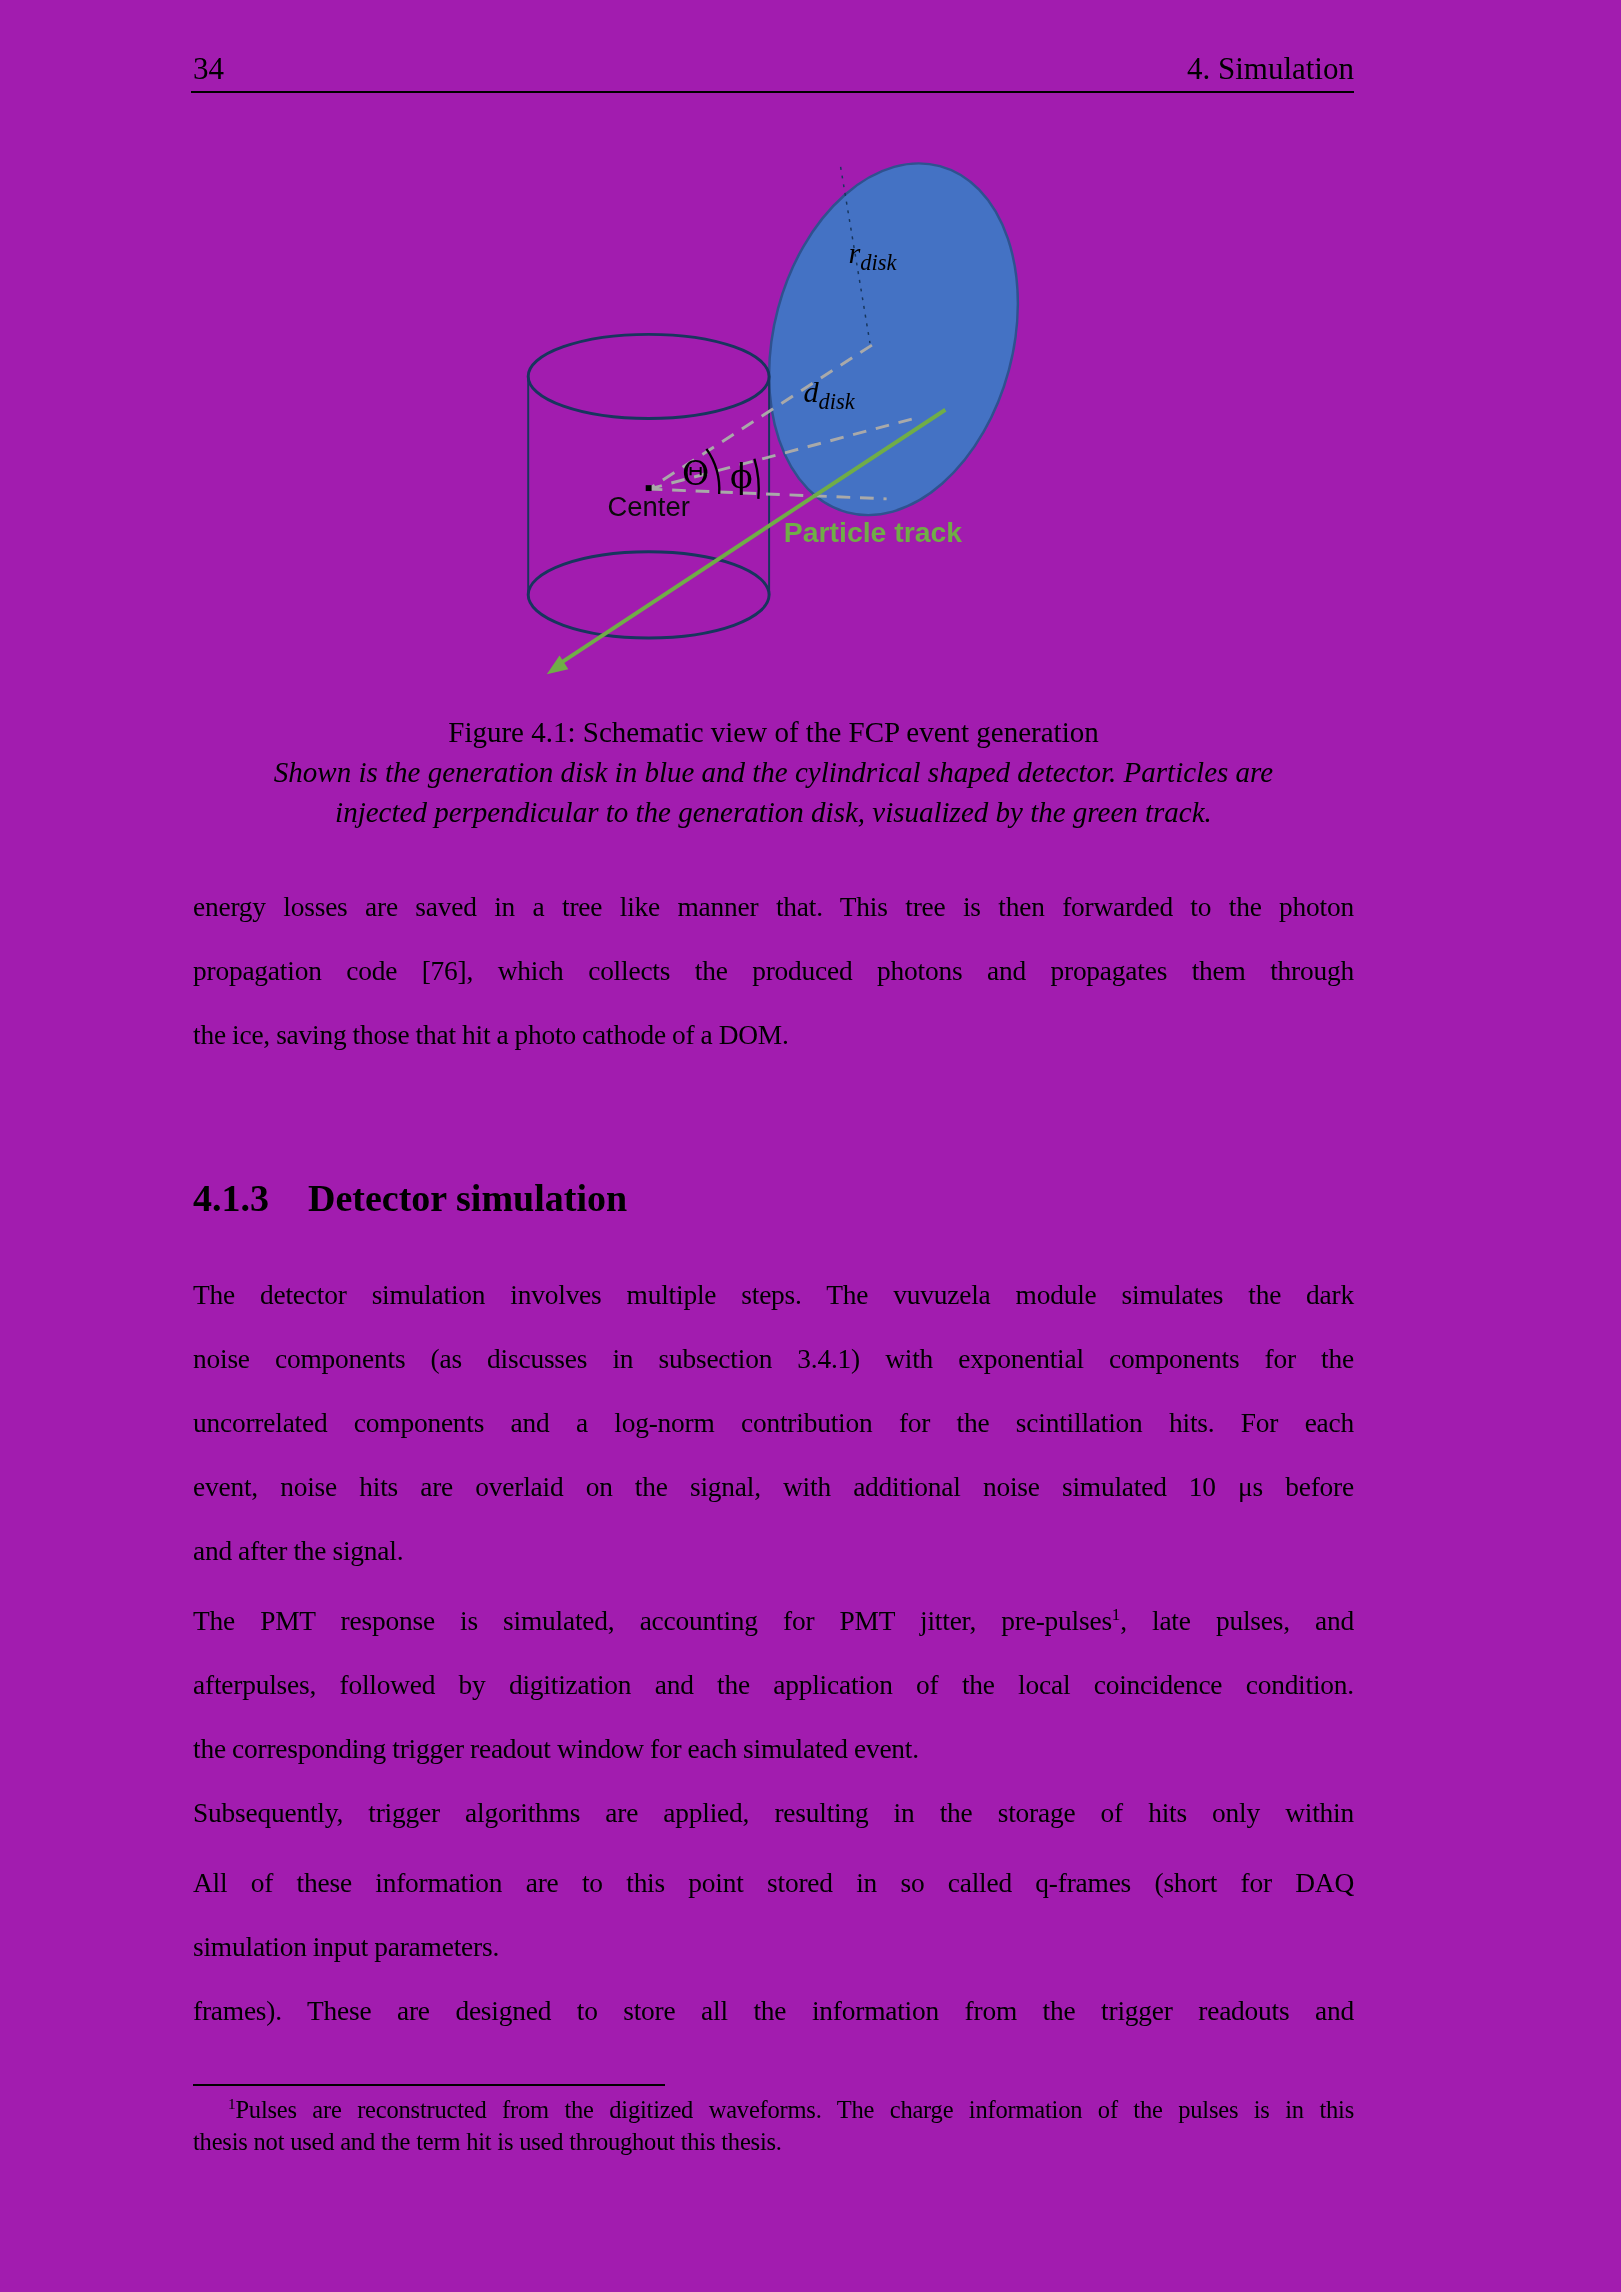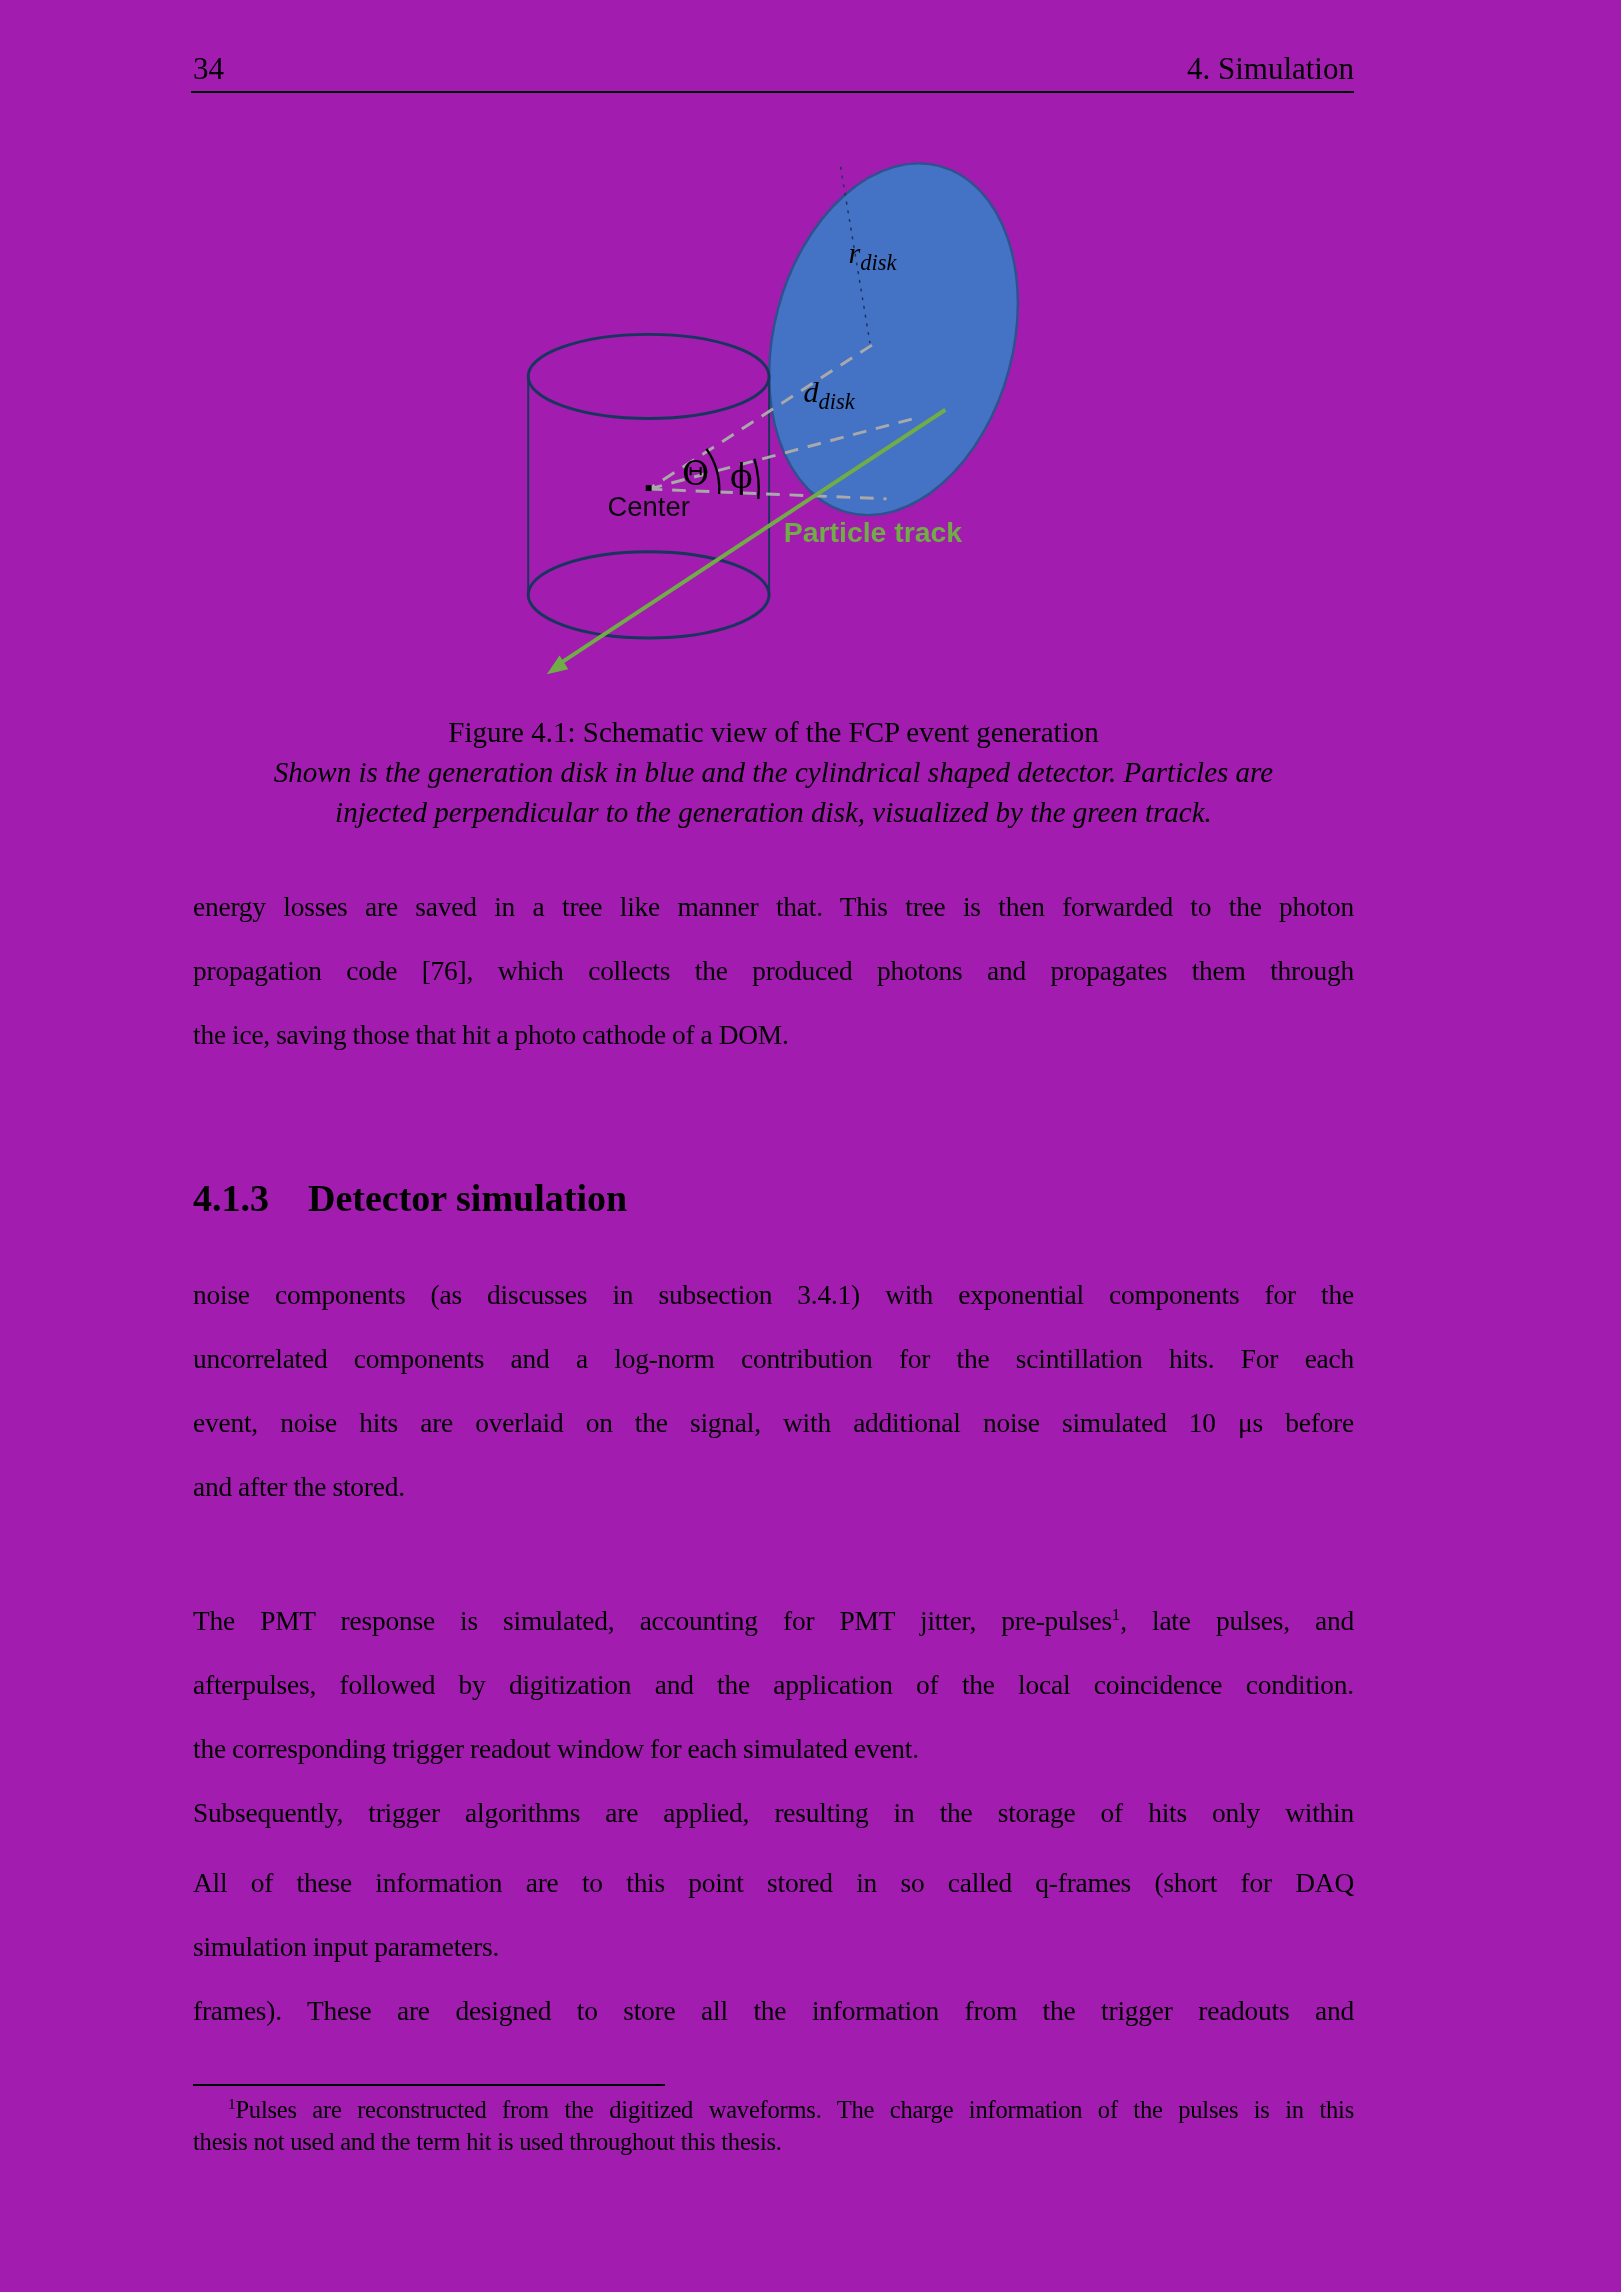--- a/index.html
+++ b/index.html
@@ -94,24 +94,25 @@
       <div class="jline">propagation code [76], which collects the produced photons and propagates them through</div>
       <div class="jline jlast">the ice, saving those that hit a photo cathode of a DOM.</div>
     </div>
 
   <div class="heading">
     <span>4.1.3</span>
     <span>Detector simulation</span>
   </div>
 
   <div class="para" style="top:1263px">
+      <div class="jline">The detector simulation involves multiple steps. The vuvuzela module simulates the dark</div>
       <div class="jline">noise components (as discusses in subsection 3.4.1) with exponential components for the</div>
       <div class="jline">uncorrelated components and a log-norm contribution for the scintillation hits. For each</div>
       <div class="jline">event, noise hits are overlaid on the signal, with additional noise simulated 10 μs before</div>
-      <div class="jline jlast">and after the stored.</div>
+      <div class="jline jlast">and after the signal.</div>
     </div>
 
   <div class="para" style="top:1589px">
       <div class="jline">The PMT response is simulated, accounting for PMT jitter, pre-pulses<sup>1</sup>, late pulses, and</div>
       <div class="jline">afterpulses, followed by digitization and the application of the local coincidence condition.</div>
       <div class="jline jlast">the corresponding trigger readout window for each simulated event.</div>
       <div class="jline">Subsequently, trigger algorithms are applied, resulting in the storage of hits only within</div>
     </div>
 
   <div class="para" style="top:1851px">

